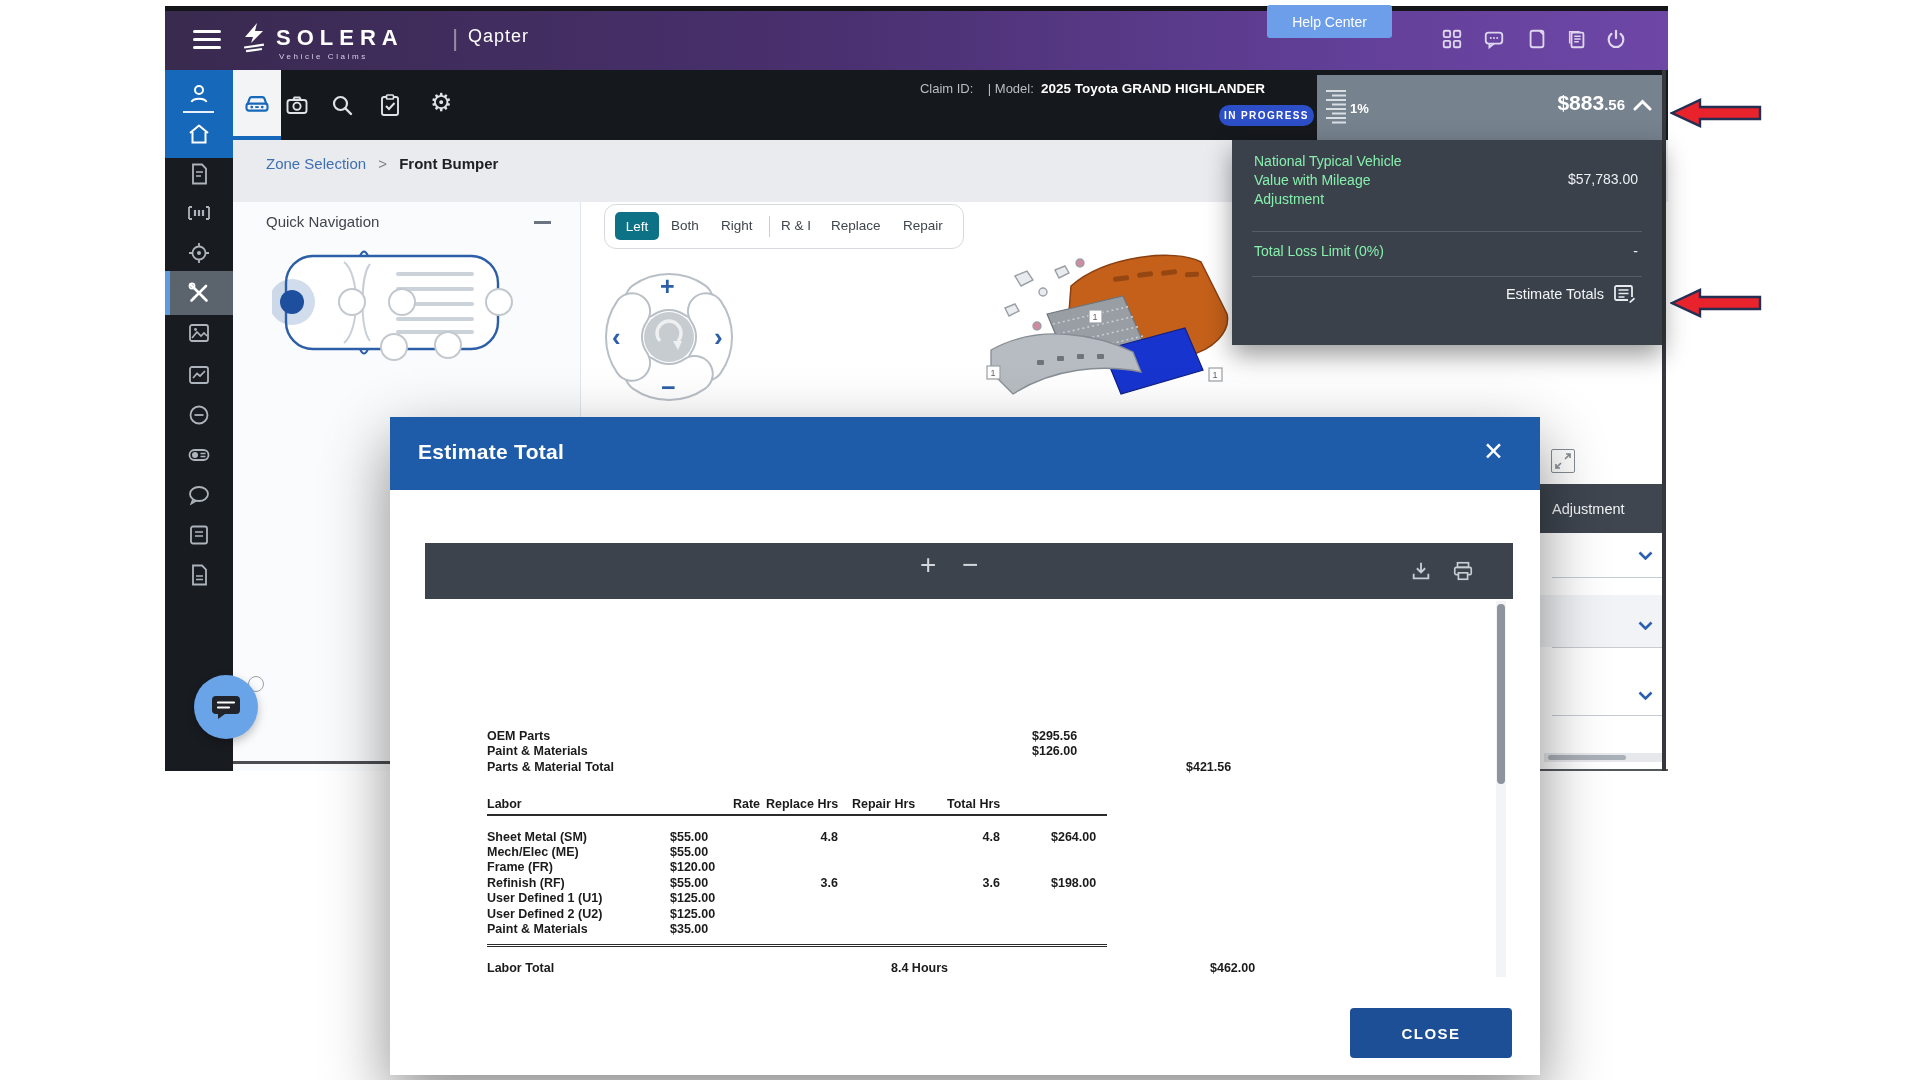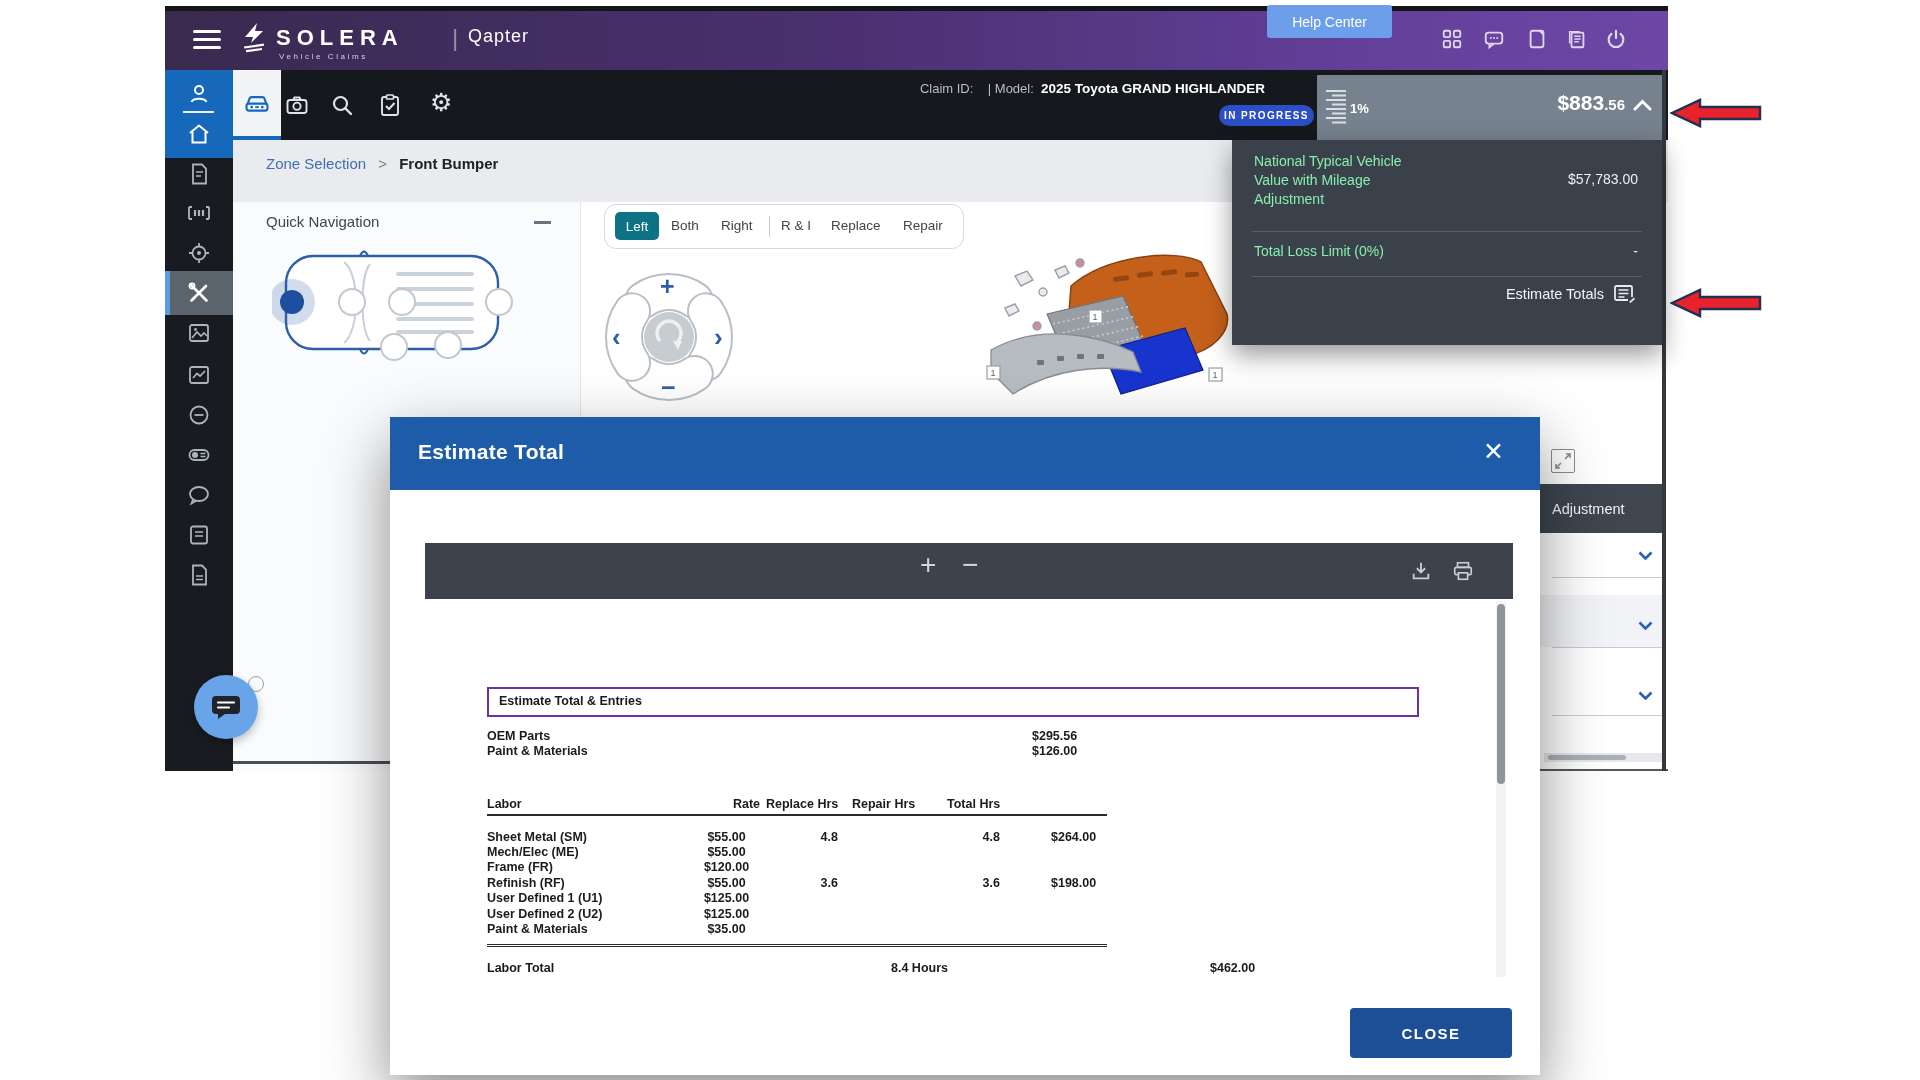--- a/index.html
+++ b/index.html
@@ -114,21 +114,21 @@
   .lhdr{position:absolute;left:62px;width:990px;height:15px}
   .lhdr .h0{position:absolute;left:0}
   .lhdr .h1{position:absolute;left:198px;width:75px;text-align:right}
   .lhdr .h2{position:absolute;left:279px}
   .lhdr .h3{position:absolute;left:365px}
   .lhdr .h4{position:absolute;left:460px}
   .rule{position:absolute;left:62px;width:620px;height:2px;background:#2b2b2b}
   .drule{position:absolute;left:62px;width:620px;height:3px;border-top:1.5px solid #2b2b2b;border-bottom:1.5px solid #2b2b2b;box-sizing:border-box}
   .lr{position:absolute;left:62px;width:990px;height:15px}
   .lr .ln{position:absolute;left:0}
-  .lr .lrate{position:absolute;left:202px;width:75px;text-align:center}
+  .lr .lrate{position:absolute;left:183px;width:75px;text-align:left}
   .lr .lrep{position:absolute;left:291px;width:60px;text-align:right}
   .lr .lpair{position:absolute;left:370px;width:60px;text-align:right}
   .lr .ltot{position:absolute;left:453px;width:60px;text-align:right}
   .lr .lamt{position:absolute;left:564px}
   .ltotal .hrs{position:absolute;left:404px}
   .ltotal .amt{position:absolute;left:723px}
   .m-vscroll{position:absolute;left:1106px;top:184px;width:10px;height:376px;background:#f3f4f5}
   .m-vthumb{position:absolute;left:1px;top:3px;width:8px;height:180px;background:#8d949b;border-radius:4px}
   .close-btn{position:absolute;left:960px;top:591px;width:162px;height:50px;background:#1d4f96;border-radius:4px;
              color:#fff;font-size:15px;font-weight:700;letter-spacing:1.5px;display:flex;align-items:center;justify-content:center;cursor:pointer}
@@ -498,33 +498,35 @@
       <path d="M4,15 L4,20 L20,20 L20,15" fill="none" stroke="currentColor" stroke-width="2"></path>
     </svg>
     <svg class="m-tico" style="left:1027px" viewBox="0 0 24 24">
       <rect x="6" y="3" width="12" height="5" fill="none" stroke="currentColor" stroke-width="1.8"></rect>
       <rect x="3" y="8" width="18" height="8" rx="1.5" fill="none" stroke="currentColor" stroke-width="1.8"></rect>
       <rect x="7" y="14" width="10" height="7" fill="#3c434d" stroke="currentColor" stroke-width="1.8"></rect>
     </svg>
   </div>
 
   <div class="m-doc">
-    <div class="ptitle-box">
-      <div class="ptitle">Estimate Total &amp; Entries</div>
-    </div>
 
     <div class="sr" style="top:130px">
       <span class="lab">OEM Parts</span>
       <span class="c1">$295.56</span>
       <span class="c2"></span>
     </div>
     <div class="sr" style="top:145px">
       <span class="lab">Paint &amp; Materials</span>
       <span class="c1">$126.00</span>
       <span class="c2"></span>
+    </div>
+    <div class="sr" style="top:161px">
+      <span class="lab">Parts &amp; Material Total</span>
+      <span class="c1"></span>
+      <span class="c2">$421.56</span>
     </div>
 
     <div class="lhdr" style="top:198px">
       <span class="h0">Labor</span>
       <span class="h1">Rate</span>
       <span class="h2">Replace Hrs</span>
       <span class="h3">Repair Hrs</span>
       <span class="h4">Total Hrs</span>
     </div>
     <div class="rule" style="top:215px"></div>

